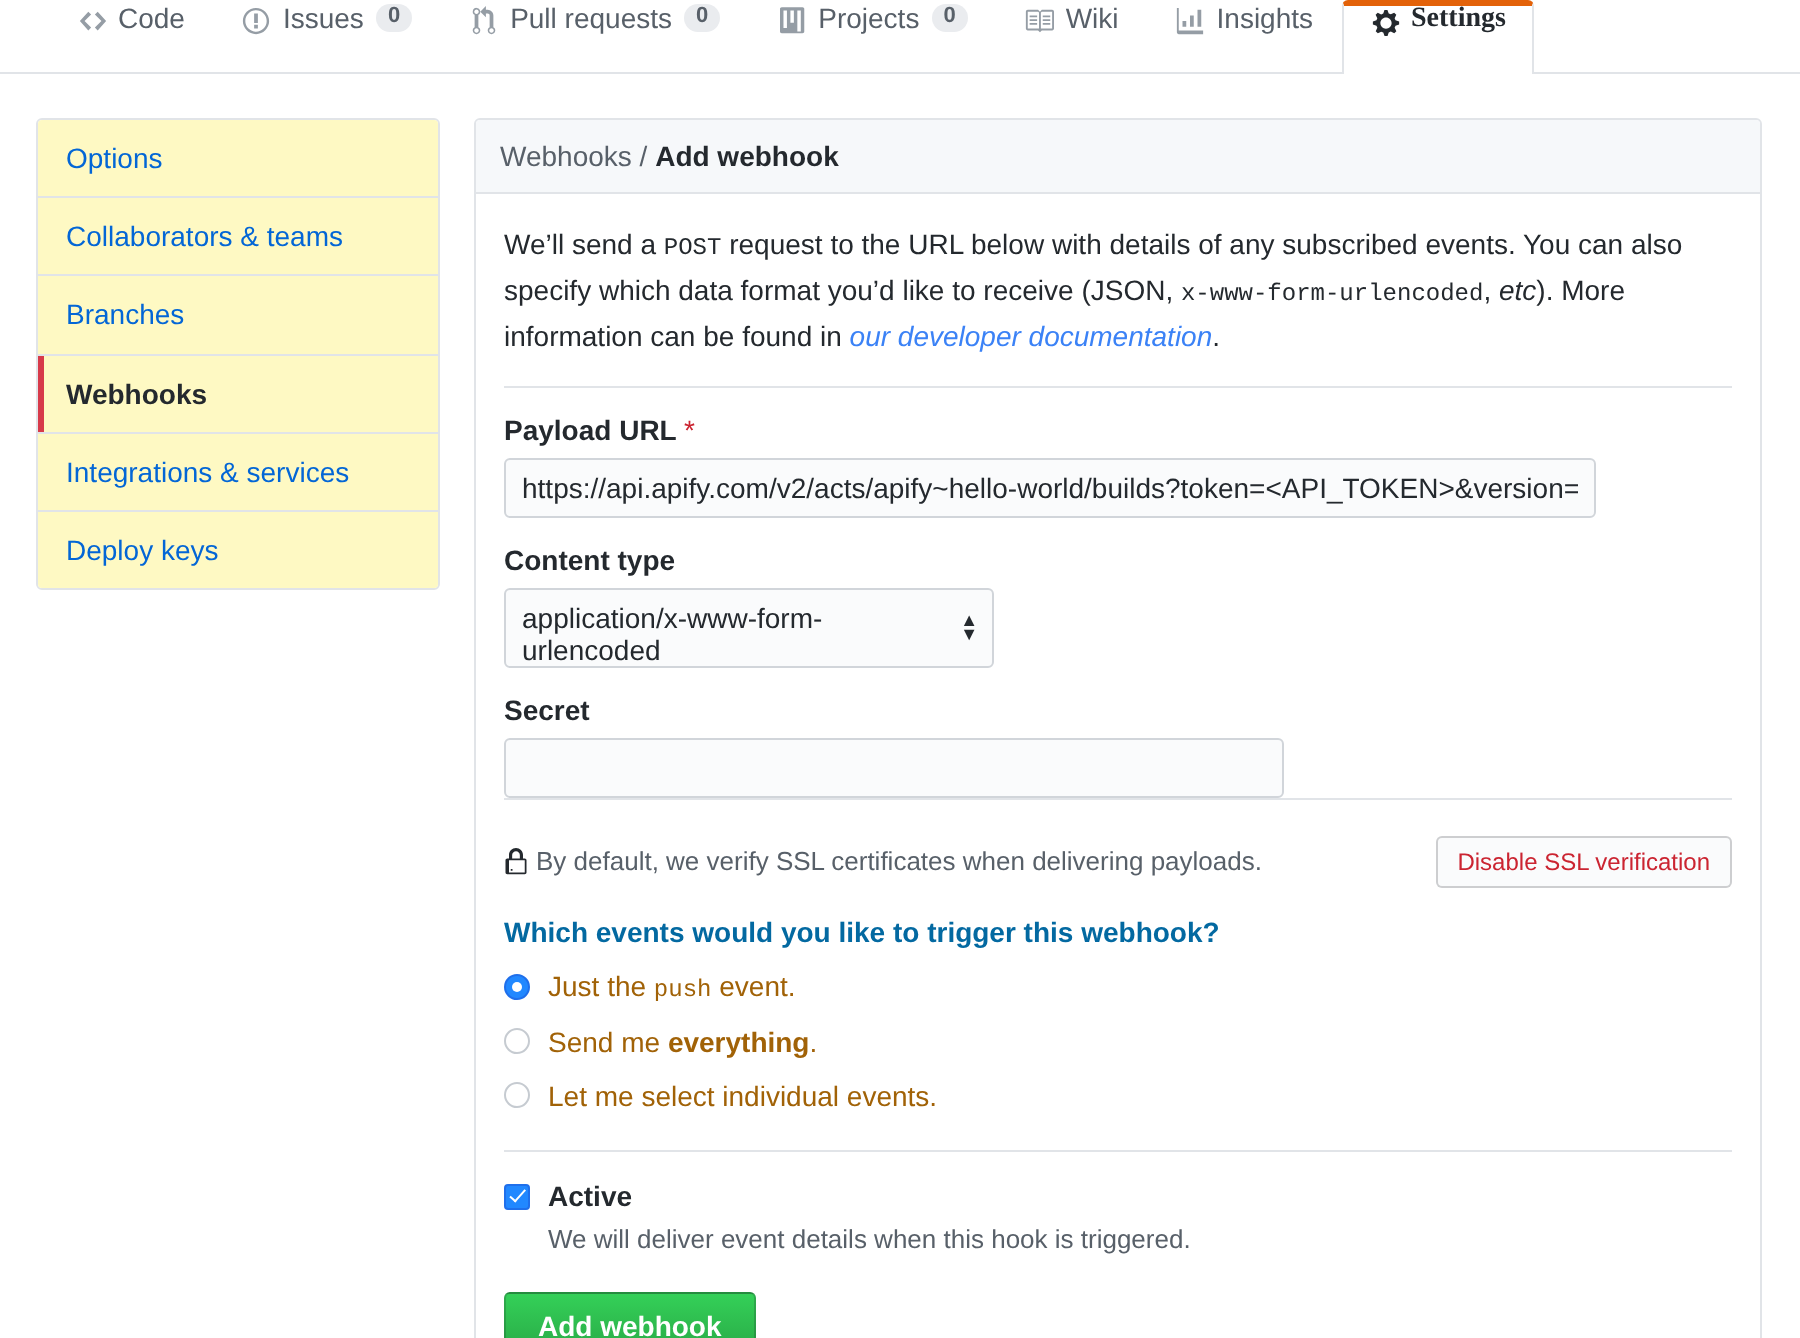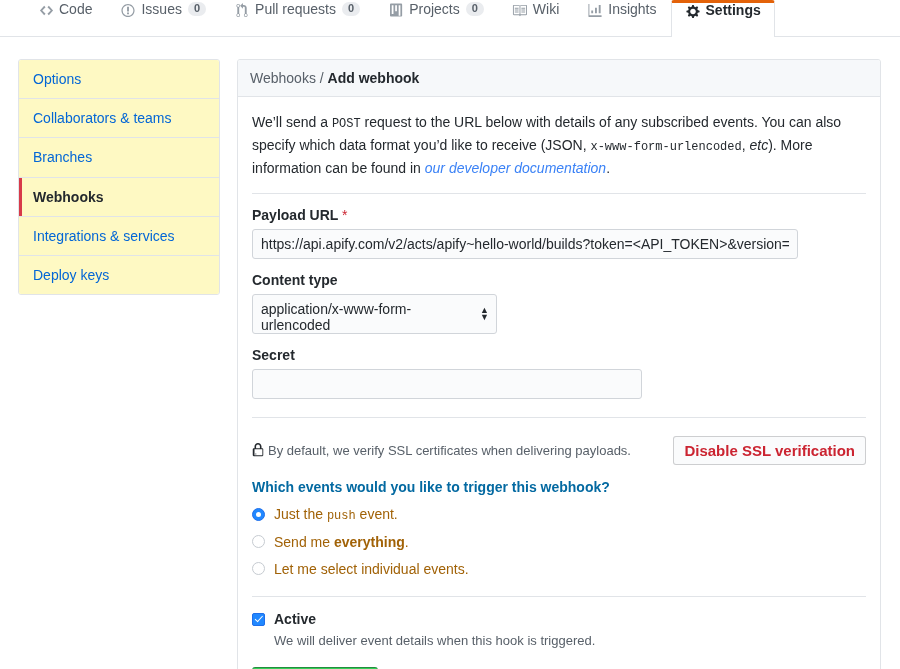--- a/index.html
+++ b/index.html
@@ -54,20 +54,21 @@
     flex: 0 0 auto;
   }
   .nav-tab.selected {
     color: #24292e;
     font-weight: bold;
     background: #ffffff;
     border-color: #e1e4e8;
     border-top: 3px solid #e36209;
     border-radius: 3px 3px 0 0;
     height: 37px;
+    font-family: Liberation Serif, serif;
   }
   .nav-tab.selected .nav-ico { color: #24292e; }
   .counter {
     display: inline-block;
     margin-left: 6px;
     padding: 1px 6px 2px;
     font-size: 11px;
     font-weight: bold;
     line-height: 1;
     color: #586069;
@@ -206,33 +207,33 @@
     line-height: 0;
     color: #24292e;
     pointer-events: none;
   }
   .select-arrows span { font-size: 9px; line-height: 7px; }
 
   .ssl-row {
     display: flex;
     justify-content: space-between;
     padding: 18px 0 0;
-    margin-top: 18px;
+    margin-top: 0;
     border-top: 1px solid #e1e4e8;
   }
   .ssl-note {
     display: flex;
     align-items: center;
     font-size: 13px;
     color: #586069;
   }
   .lock-icon { margin-right: 4px; display: inline-flex; color: #24292e; }
   .btn-danger {
-    font-size: 15px;
-    font-weight: bold;
+    font-size: 12px;
+    font-weight: normal;
     color: #cb2431;
     background: #fafbfc;
     border: 1px solid rgba(27,31,35,0.2);
     border-radius: 3px;
     padding: 5px 10px;
     cursor: pointer;
     white-space: nowrap;
     font-family: "Liberation Sans", sans-serif;
   }
 

